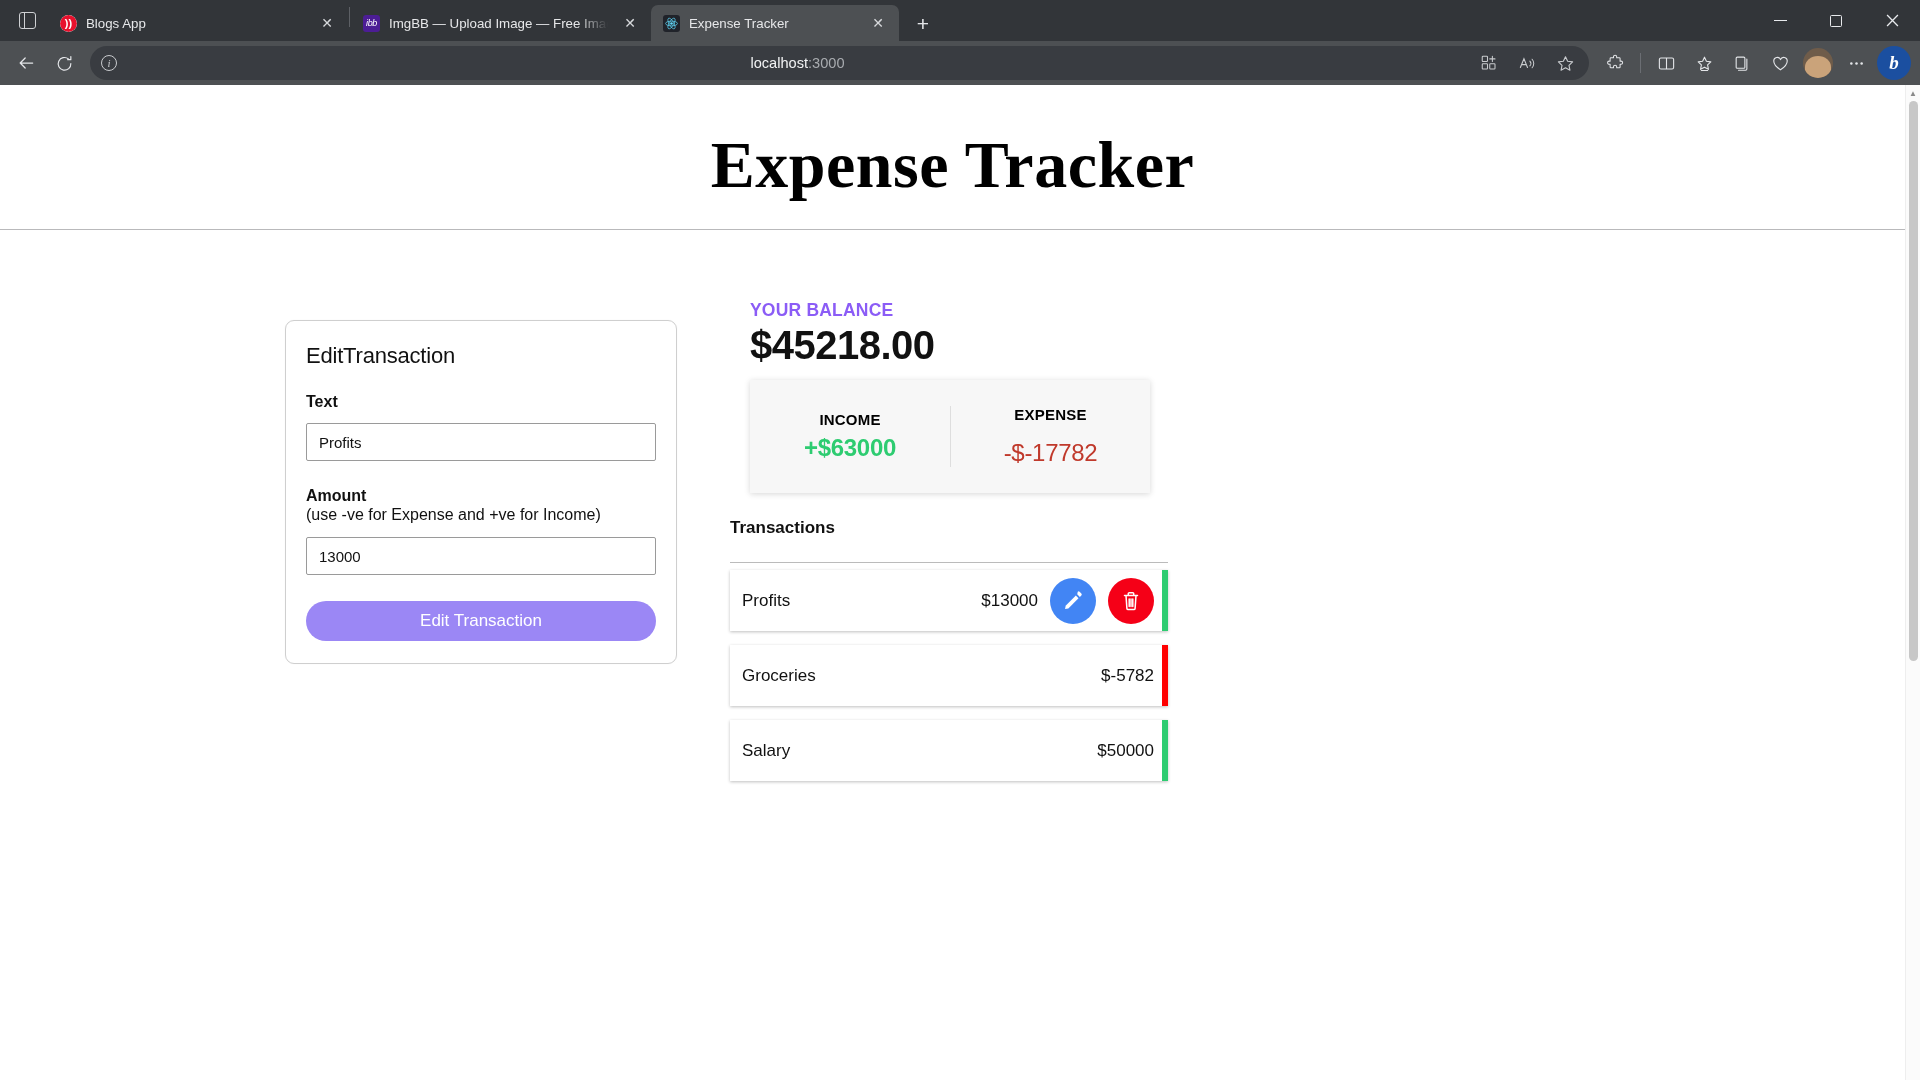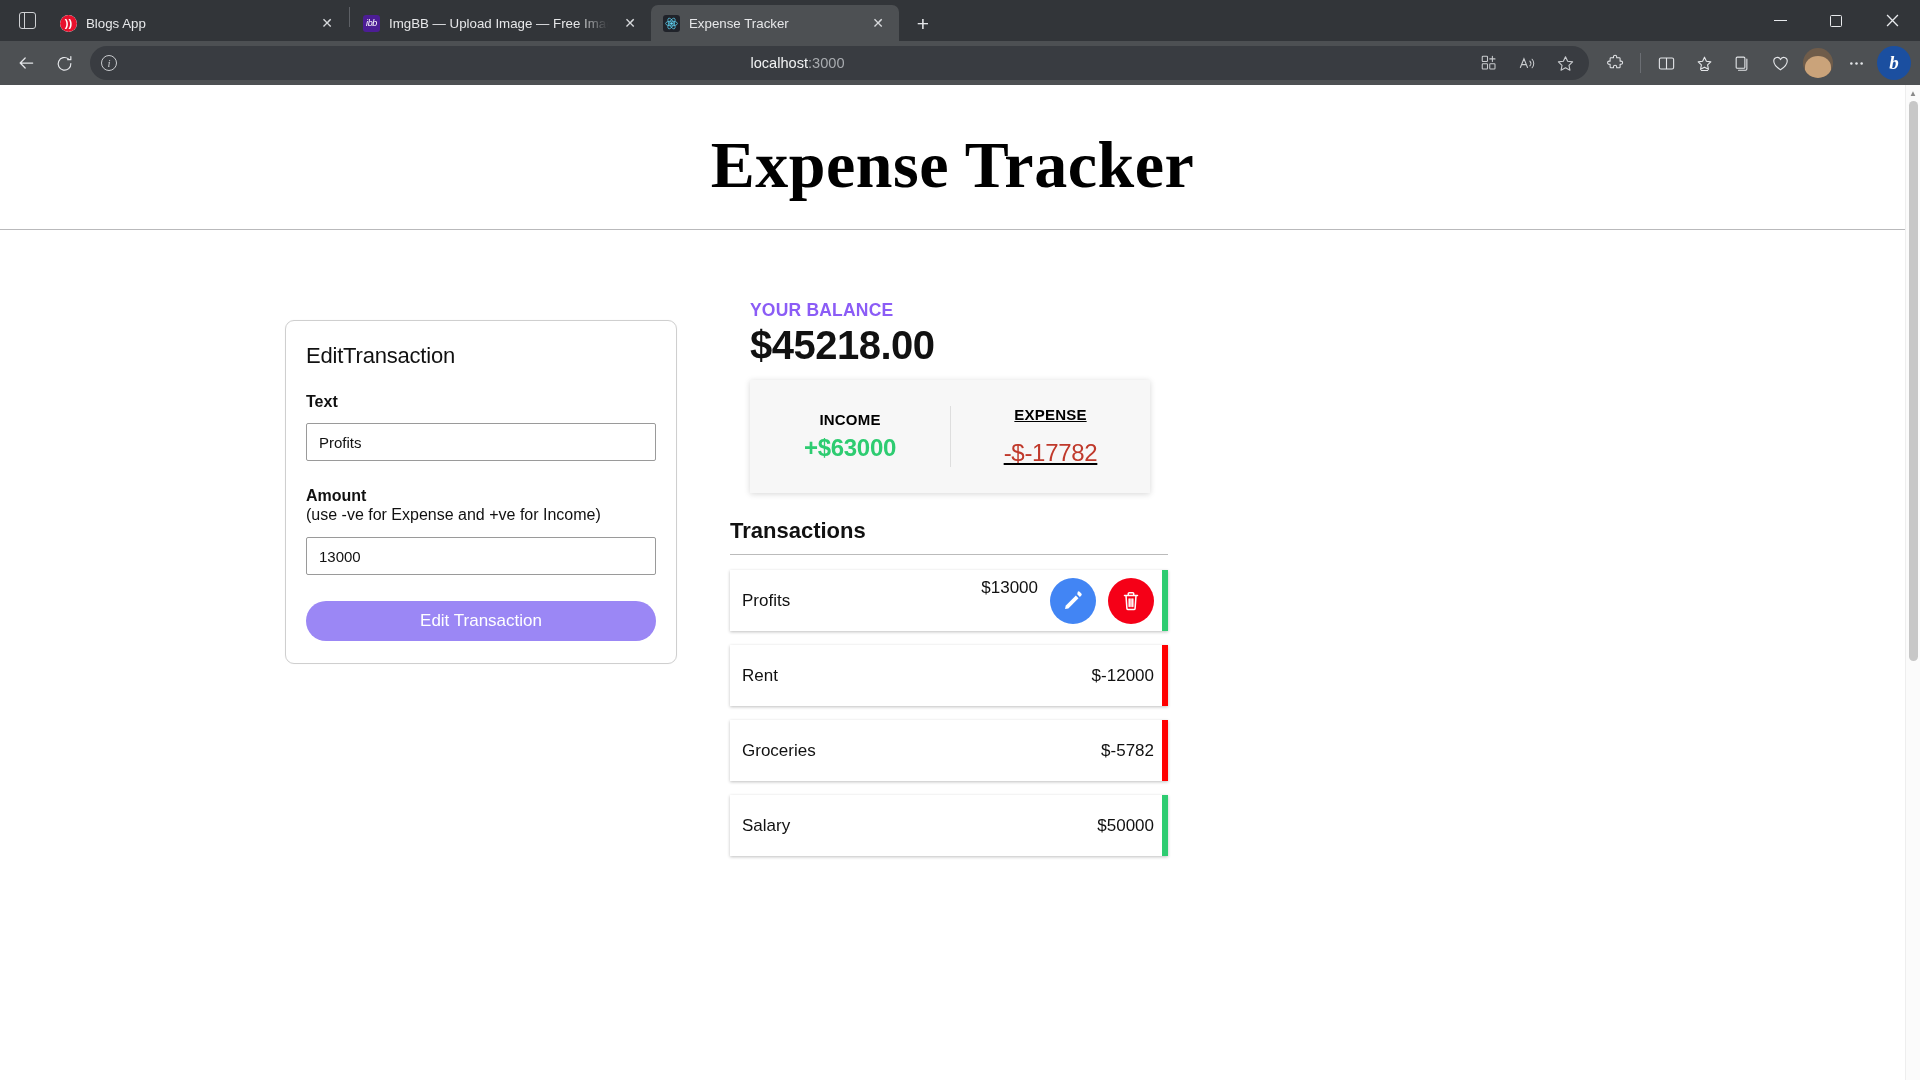--- a/index.html
+++ b/index.html
@@ -116,45 +116,45 @@
   .balance-block { position: absolute; left: 750px; top: 70px; }
   .balance-label { font-size: 17.5px; font-weight: bold; letter-spacing: 0.2px; color: #8b5cf6; }
   .balance-value { font-size: 40px; font-weight: bold; color: #111; margin-top: 2px; letter-spacing: -0.5px; }
 
   .inc-exp {
     position: absolute; left: 750px; top: 150px; width: 400px; height: 113px;
     background: #f7f7f7; box-shadow: 0 1px 6px rgba(0,0,0,0.16);
     display: flex; align-items: center;
   }
   .ie-col { flex: 1 1 50%; text-align: center; }
-  .ie-col + .ie-col { border-left: 1px solid #dedede; text-decoration: underline; }
+  .ie-col + .ie-col { border-left: 1px solid #dedede; }
   .ie-label { font-size: 15px; font-weight: bold; letter-spacing: 0.2px; color: #000000; }
   .ie-value { font-size: 24px; margin-top: 6px; letter-spacing: -0.3px; }
   .ie-value.income { color: #2ecc71; font-weight: bold; }
   .ie-value.expense { color: #c0392b; margin-top: 16px; }
 
   .tx-heading {
     position: absolute; left: 730px; top: 288px; width: 438px;
-    font-size: 22px; font-weight: bold; color: #111; padding-bottom: 10px;
+    font-size: 17px; font-weight: bold; color: #111; padding-bottom: 24px;
     border-bottom: 1px solid #bbb;
   }
 
   .tx-list { position: absolute; left: 730px; top: 340px; width: 438px; }
   .tx-item {
     background: #fff; box-shadow: 0 1px 3px rgba(0,0,0,0.25);
     display: flex; align-items: center; justify-content: space-between;
     position: relative; padding: 14px 14px 14px 12px; margin-bottom: 14px;
     height: 61px; color: #111; font-size: 17px;
   }
   .tx-item::after {
     content: ""; position: absolute; right: 0; top: 0; bottom: 0; width: 6px;
   }
   .tx-item.plus::after { background: #2ecc71; }
   .tx-item.minus::after { background: #ff0000; }
-  .tx-right { display: flex; gap: 12px; }
+  .tx-right { display: flex; align-items: center; gap: 12px; }
   .tx-amount { font-size: 17px; color: #111; }
   .tx-btn {
     width: 46px; height: 46px; border-radius: 50%; border: none;
     display: flex; align-items: center; justify-content: center; color: #fff; padding: 0;
   }
   .tx-btn.edit { background: #4285f4; }
   .tx-btn.del { background: #f50017; }
 
   
   .edit-card {
@@ -365,26 +365,20 @@
                   </svg>
                 </button>
                 <button class="tx-btn del">
                   <svg width="24" height="24" viewBox="0 0 24 24">
                     <path d="M5.5 6.5 H18.5 M9.3 6.5 V4.6 a0.9 0.9 0 0 1 0.9 -0.9 h3.6 a0.9 0.9 0 0 1 0.9 0.9 V6.5 M7 6.5 L7.9 19.4 a1.3 1.3 0 0 0 1.3 1.2 h5.6 a1.3 1.3 0 0 0 1.3 -1.2 L17 6.5 M10.2 10 V17.4 M12 10 V17.4 M13.8 10 V17.4" fill="none" stroke="#fff" stroke-width="1.5" stroke-linecap="round" stroke-linejoin="round"></path>
                   </svg>
                 </button>
               </span>
             </div>
             <div class="tx-item minus">
-              <span>Rent</span>
-              <span class="tx-right">
-                <span class="tx-amount">$-12000</span>
-              </span>
-            </div>
-            <div class="tx-item minus">
               <span>Groceries</span>
               <span class="tx-right">
                 <span class="tx-amount">$-5782</span>
               </span>
             </div>
             <div class="tx-item plus">
               <span>Salary</span>
               <span class="tx-right">
                 <span class="tx-amount">$50000</span>
               </span>

